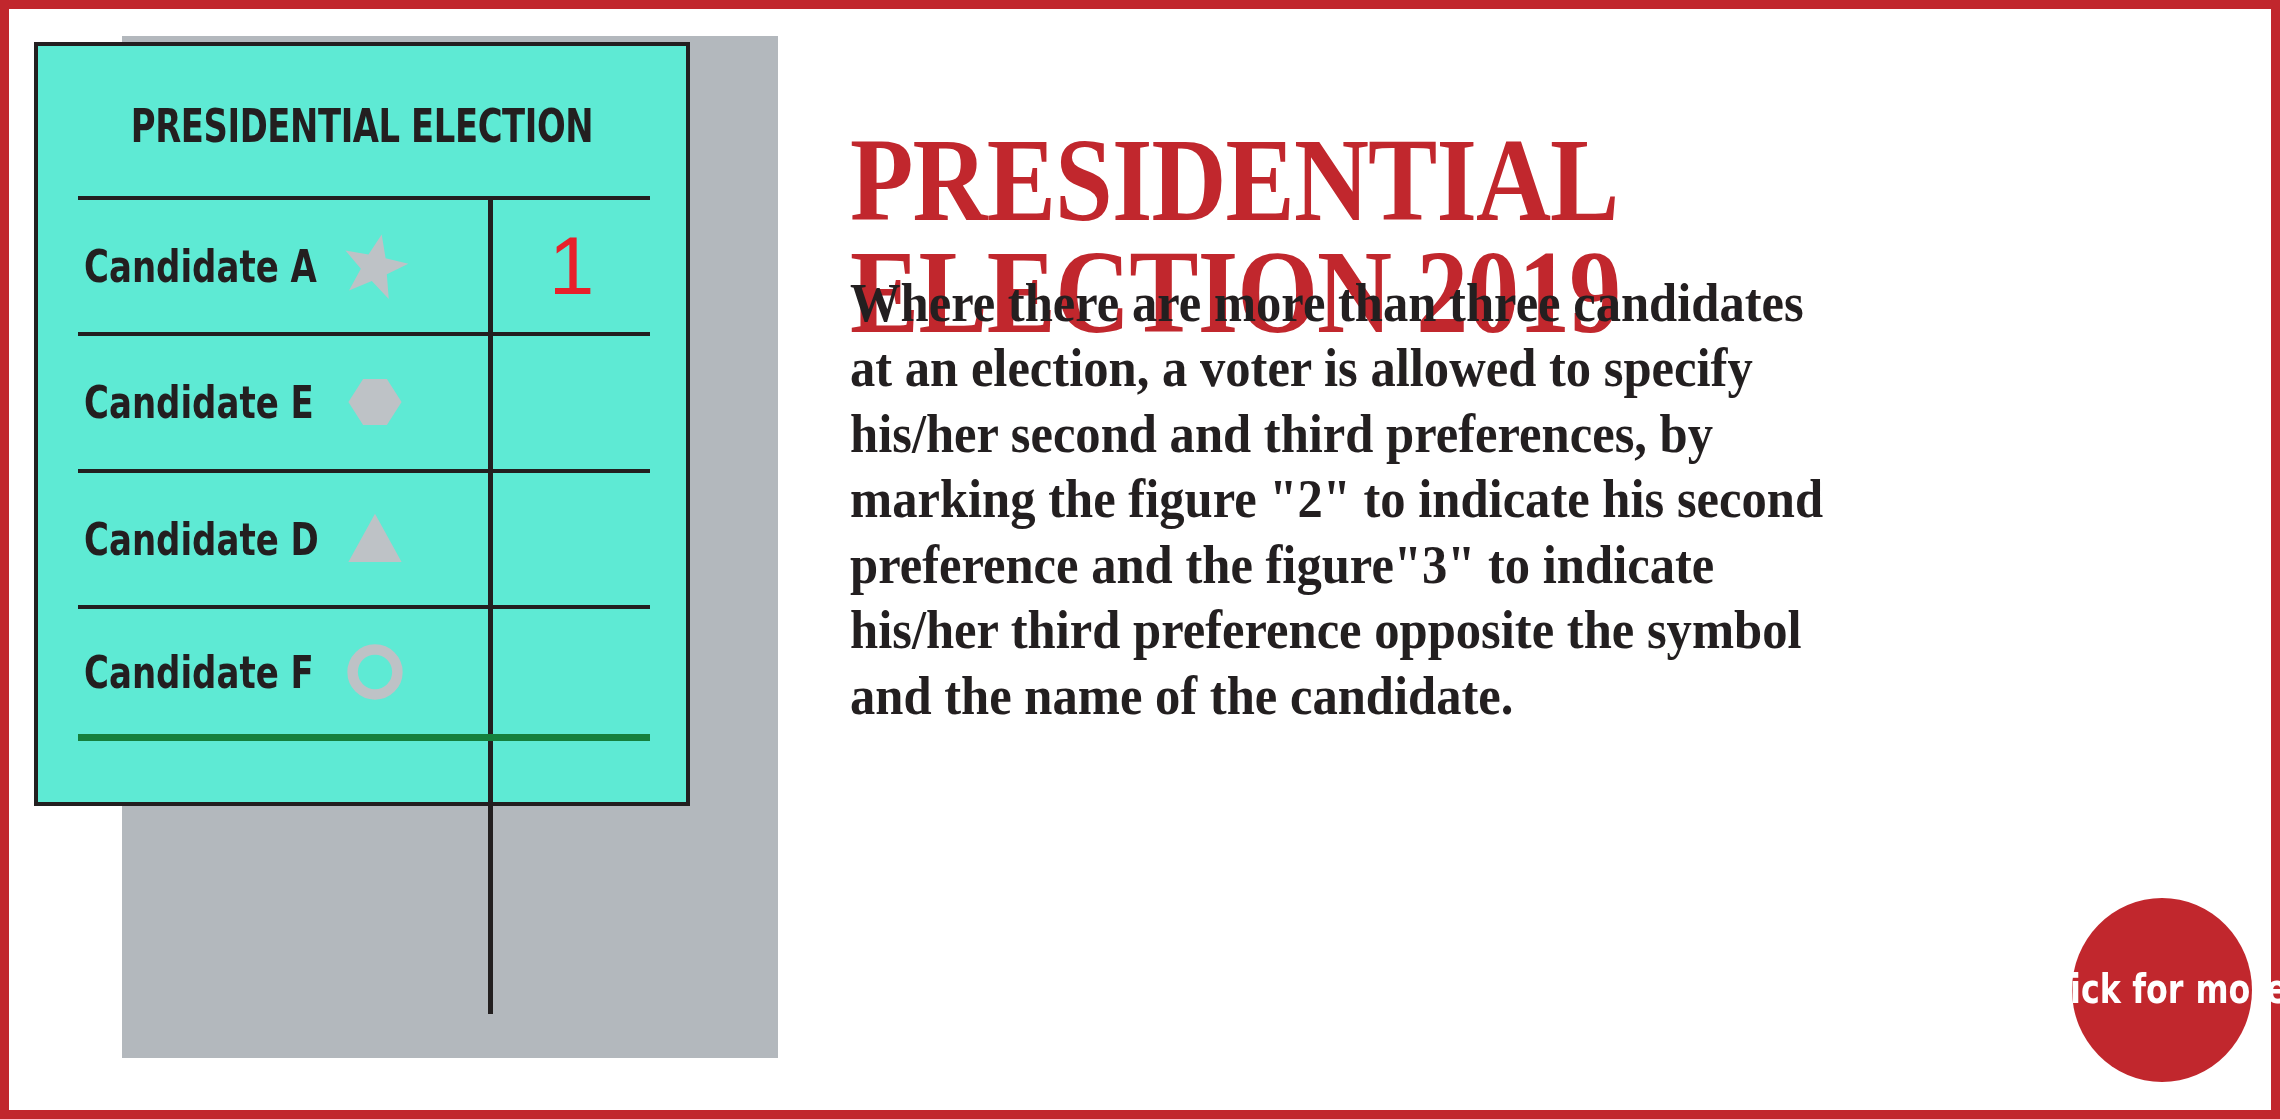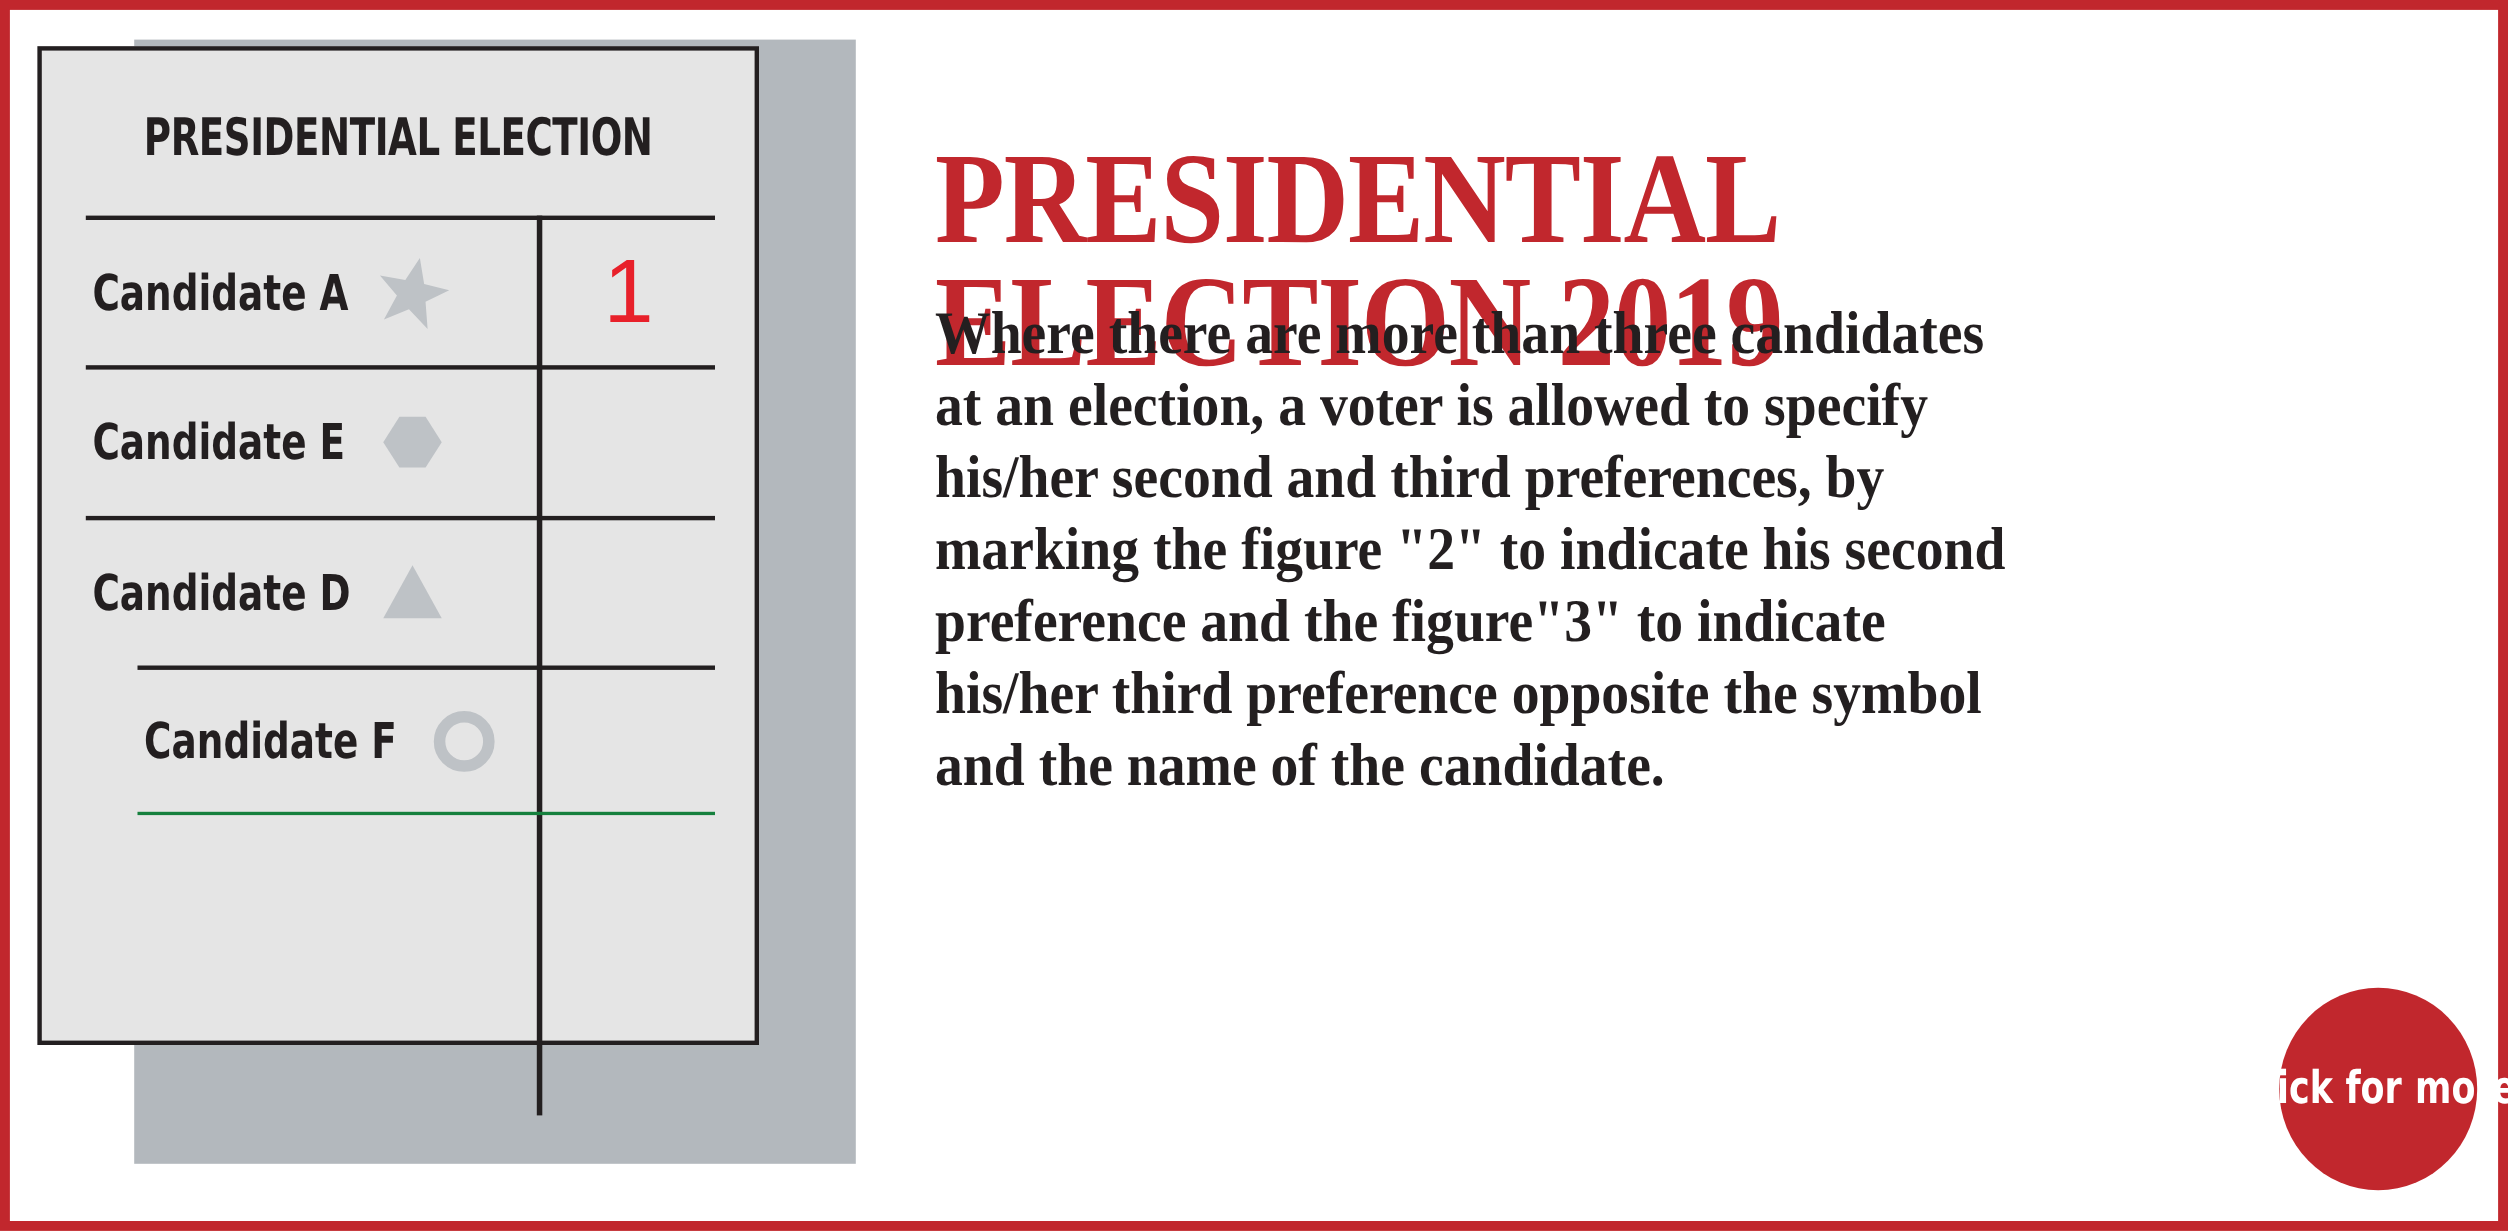--- a/index.html
+++ b/index.html
@@ -32,22 +32,22 @@
   }
   #ballot-shadow{
     position:absolute;
     left:104px;top:18px;
     width:656px;height:1022px;
     background:#b3b8bd;
   }
   #ballot-card{
     position:absolute;
     left:16px;top:24px;
-    width:656px;height:908px;
-    background:#e5e5e5;
+    width:656px;height:764px;
+    background:#5eead4;
     border:4px solid #231f20;
     box-sizing:border-box;
   }
 
   #ballot-title{
     position:absolute;
     left:0;right:0;top:52px;
     text-align:center;
     font-family:"Liberation Sans Narrow","DejaVu Sans Condensed","Liberation Sans",sans-serif;
     font-weight:bold;
@@ -70,21 +70,21 @@
     left:410px;top:0px;
     width:5px;height:818px;
     background:#231f20;
   }
   .ballot-row{
     position:relative;
     height:136.3px;
     box-sizing:border-box;
     border-top:4px solid #231f20;
   }
-  .ballot-row:last-child{border-bottom:3px solid #15803d;margin-left:47px;}
+  .ballot-row:last-child{border-bottom:7px solid #15803d;}
 
   .cand-label{
     position:absolute;
     left:6px;top:50%;
     transform:translateY(-50%) scaleX(0.84);
     transform-origin:left center;
     font-family:"Liberation Sans Narrow","DejaVu Sans Condensed","Liberation Sans",sans-serif;
     font-weight:bold;
     font-size:45px;
     color:#231f20;

